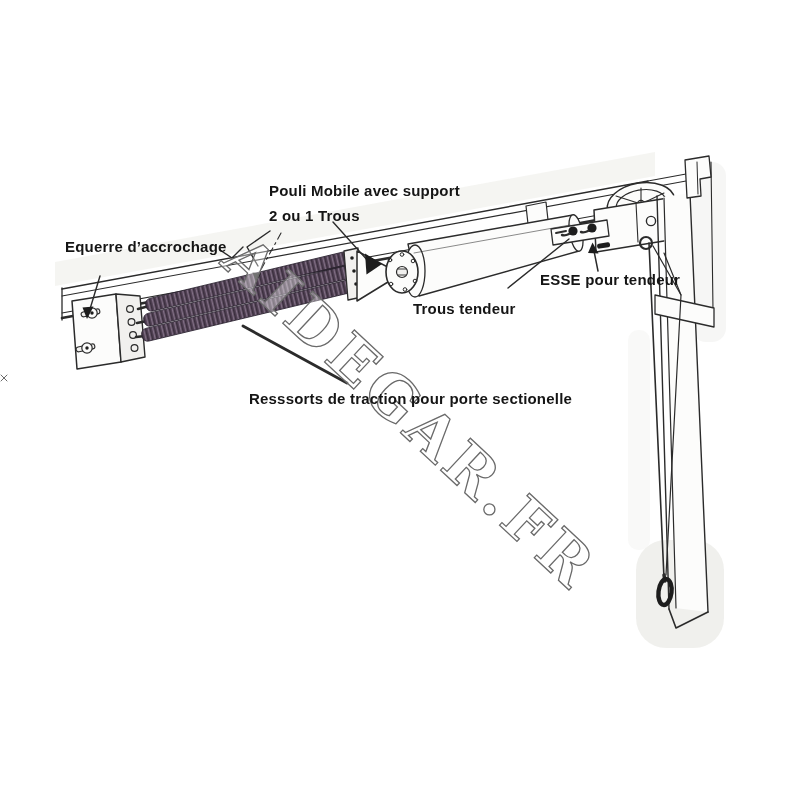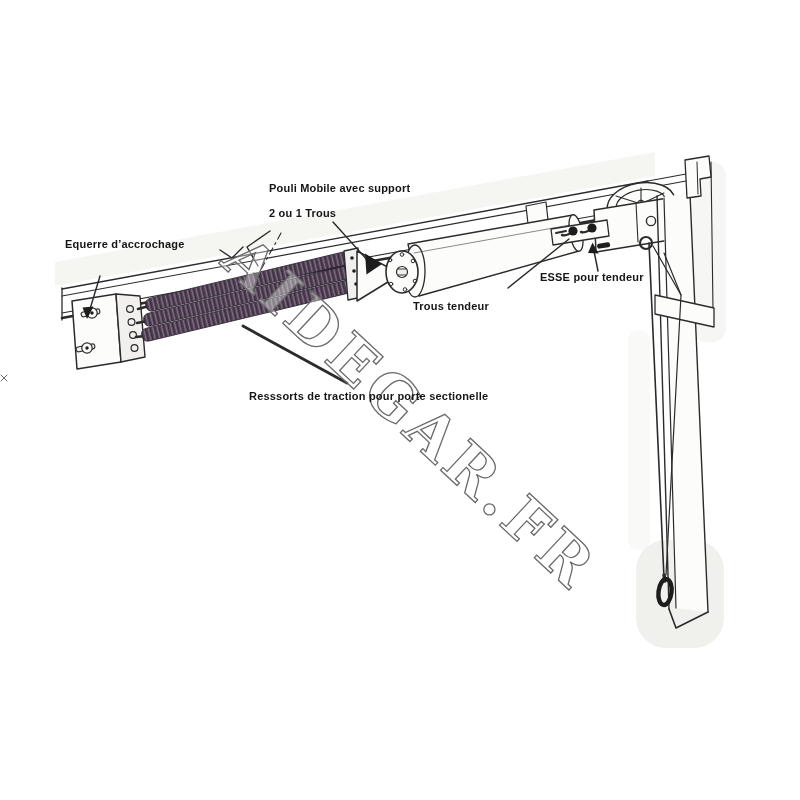--- a/index.html
+++ b/index.html
@@ -8,21 +8,21 @@
   }
   html,body{margin:0;padding:0;}
   body{background:#888;font-family:"Liberation Sans",sans-serif;}
   .stage{position:relative;width:800px;height:800px;background:var(--paper);overflow:hidden;margin:0 auto;}
   .stage svg{position:absolute;left:0;top:0;z-index:1;}
   .ln{stroke:var(--line);fill:none;stroke-linecap:round;stroke-linejoin:round;}
   .fill-white{fill:#fcfcfb;stroke:var(--line);stroke-linejoin:round;}
   .fill-grey{fill:#f1f0ee;stroke:var(--line);stroke-linejoin:round;}
   .dark{fill:#1d1d1d;stroke:none;}
   .label{
-    position:absolute;z-index:3;font-size:11px;font-weight:bold;color:var(--label-text);
+    position:absolute;z-index:3;font-size:15px;font-weight:bold;color:var(--label-text);
     letter-spacing:0.2px;white-space:nowrap;
   }
   .watermark{
     position:absolute;z-index:2;left:140px;top:368px;width:540px;height:90px;
     display:flex;align-items:center;justify-content:center;
     transform:rotate(43deg);transform-origin:50% 50%;
     font-family:"DejaVu Serif",serif;font-size:60px;font-weight:bold;letter-spacing:5px;
     color:rgba(255,255,255,0.38);
     -webkit-text-stroke:1.3px var(--watermark-stroke);
     pointer-events:none;

